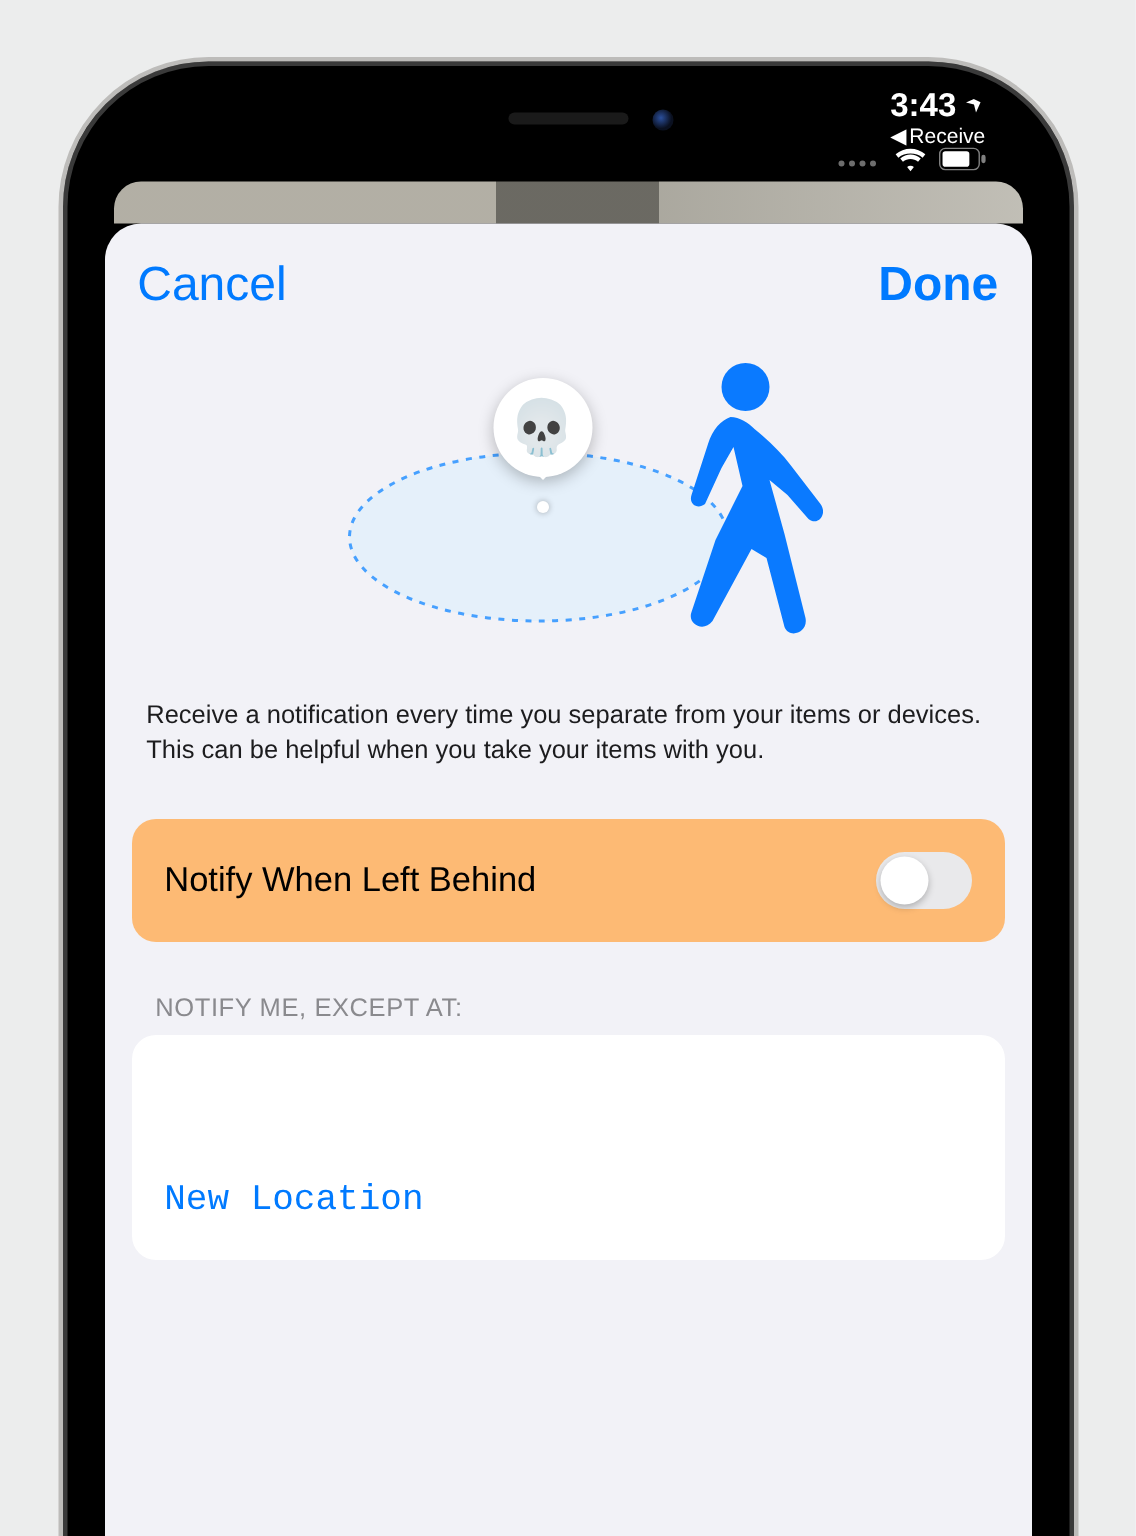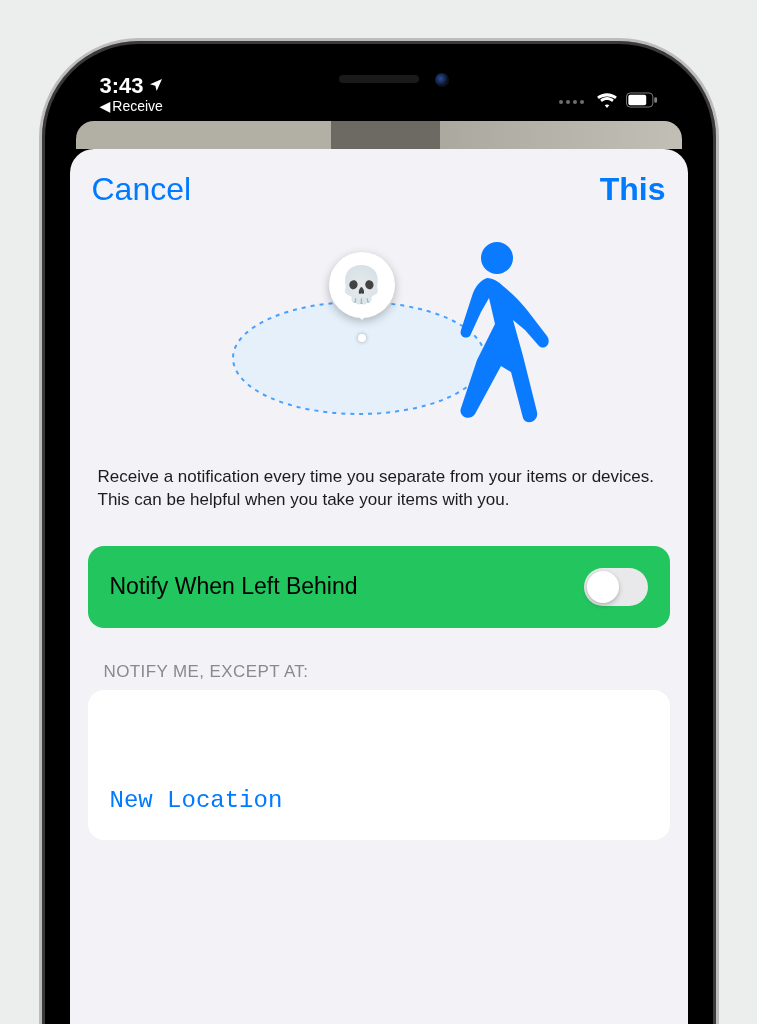--- a/index.html
+++ b/index.html
@@ -74,20 +74,21 @@
 
   .status-bar {
     position: relative;
     height: 56px;
     color: #fff;
     display: flex;
     align-items: flex-end;
     justify-content: space-between;
     padding: 0 40px 2px 40px;
     font-weight: 600;
+    flex-direction: column;
   }
   .status-left {
     display: flex; flex-direction: column; align-items: flex-start;
     line-height: 1;
   }
   .status-time { font-size: 22px; display: flex; align-items: center; gap: 4px; }
   .status-back {
     font-size: 14px; font-weight: 400; margin-top: 2px;
     display: flex; align-items: center; gap: 2px;
   }
@@ -192,21 +193,21 @@
   .desc {
     text-align: left;
     color: #1c1c1e;
     font-size: 17px;
     line-height: 1.35;
     padding: 18px 20px 28px 28px;
   }
 
   
   .cell {
-    background: #22c55e;
+    background: #fdba74;
     border-radius: 16px;
     margin: 6px 18px;
     padding: 22px 22px;
     display: flex;
     align-items: center;
     justify-content: space-between;
   }
   .cell-label { font-size: 23px; color: #000; }
 
   .switch {
@@ -303,21 +304,21 @@
           </span>
         </div>
       </div>
 
       <div class="behind-strip"></div>
 
       <div class="sheet">
 
         <div class="nav">
           <button class="nav-btn">Cancel</button>
-          <button class="nav-btn nav-done">This</button>
+          <button class="nav-btn nav-done">Done</button>
         </div>
 
         <div class="illus">
           <svg class="geo-ellipse" viewBox="0 0 260 120">
             <ellipse cx="130" cy="60" rx="126" ry="56" fill="#dceefc" fill-opacity="0.6" stroke="#46a0ff" stroke-width="2" stroke-dasharray="4 5"></ellipse>
           </svg>
           <div class="pin">
             <span>💀</span>
           </div>
           <div class="pin-dot"></div>

